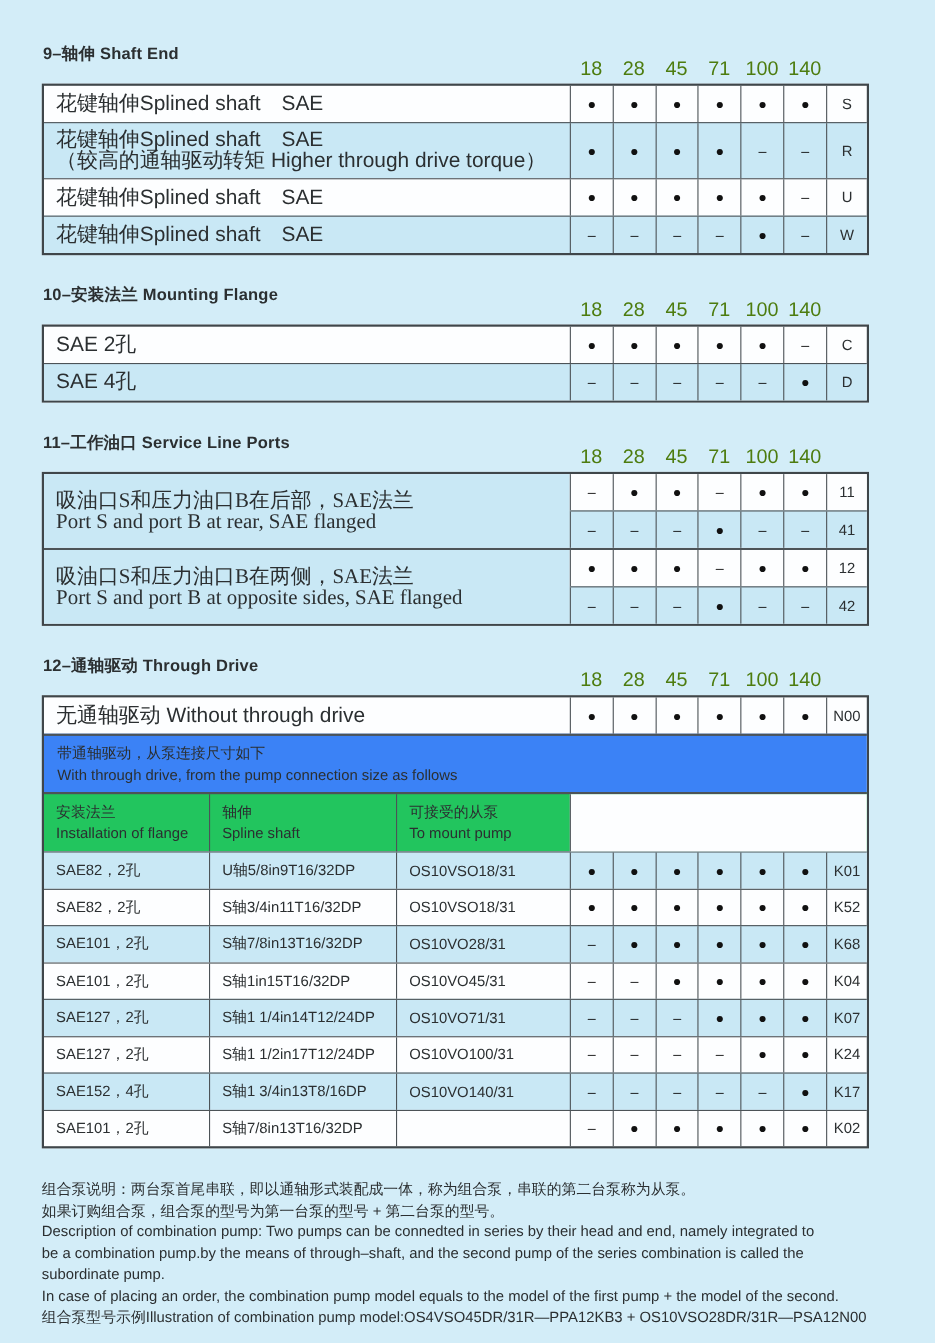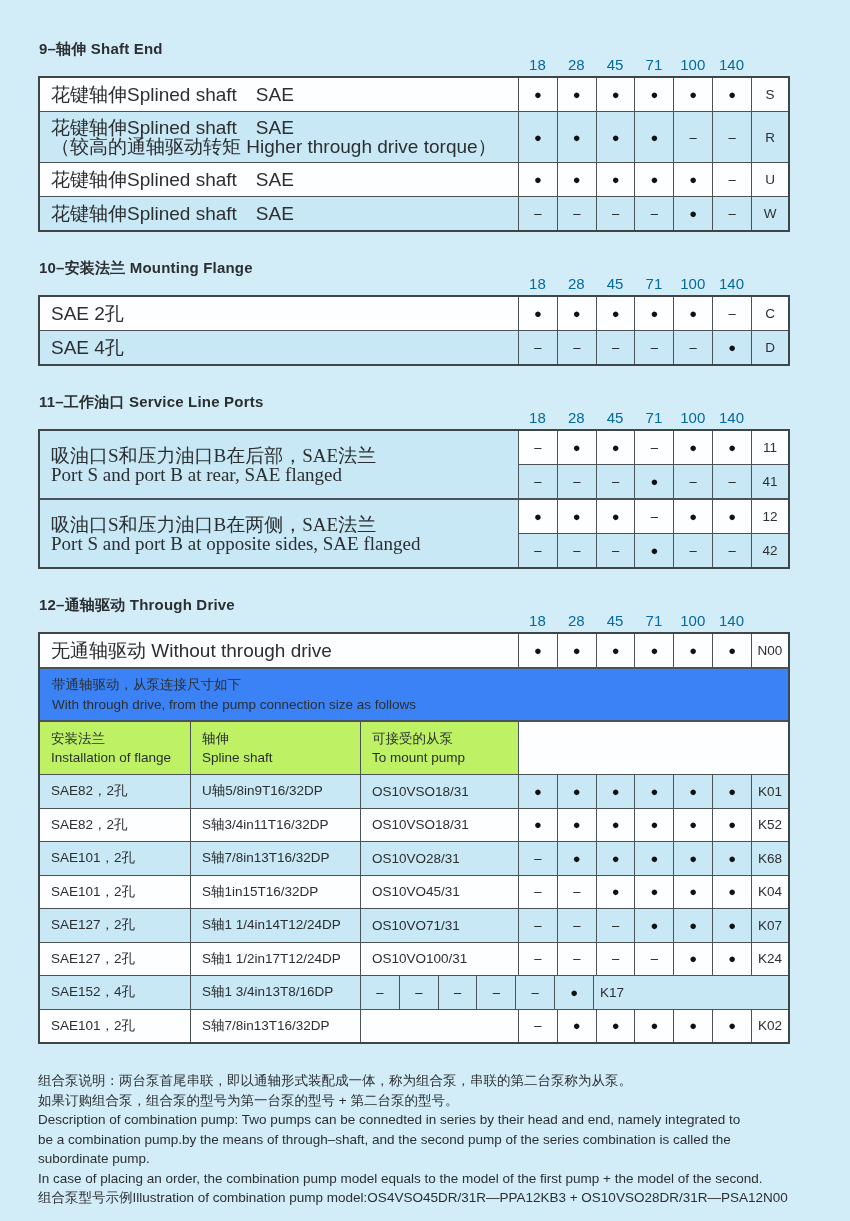--- a/index.html
+++ b/index.html
@@ -7,21 +7,21 @@
     width:850px;height:1221px;overflow:hidden;
     background:#d3edf8;
     font-family:"Liberation Sans","DejaVu Sans",sans-serif;
     color:#2b2f31;
     -webkit-font-smoothing:antialiased;
   }
   .page{box-sizing:border-box;width:850px;height:1221px;padding:40px 60px 16px 38px;}
   .sec{margin-bottom:27px;}
   .sec-head{position:relative;height:36px;}
   .sec-title{position:absolute;left:1px;top:0;margin:0;font-size:15px;font-weight:bold;letter-spacing:.2px;}
-  .col-nums{position:absolute;bottom:3px;left:0;display:flex;font-size:15px;color:#0369a1;}
+  .col-nums{position:absolute;bottom:3px;left:0;display:flex;font-size:18px;color:#4d7c0f;}
   .col-nums .sp-label{width:480px;}
   .col-nums .num{width:38.83px;text-align:center;}
   .col-nums .sp-code{width:37px;}
 
   .tbl{box-sizing:border-box;width:752px;border:2px solid #3f464a;background:#fdfeff;}
   .tbl > * + *{border-top:1px solid #4c5357;}
 
   .row{display:flex;align-items:stretch;min-height:33px;}
   .alt{background:#c9e8f5;}
   .label-cell{box-sizing:border-box;width:478px;padding:6px 10px 6px 11px;
@@ -34,21 +34,21 @@
 
   .group{display:flex;align-items:stretch;}
   .group + .group{border-top-width:2px;}
   .group .label-cell{background:#c9e8f5;font-family:Liberation Serif, serif;}
   .sub{flex:1;display:flex;flex-direction:column;}
   .sub-row{display:flex;height:33px;background:#fdfeff;}
   .sub-row + .sub-row{border-top:1px solid #4c5357;}
   .sub-row.alt{background:#c9e8f5;}
 
   .note-row{border-top-width:2px;background:#3b82f6;padding:6px 12px;font-size:13.5px;line-height:19.5px;}
-  .subhead{display:flex;border-top-width:2px;background:#bef264;}
+  .subhead{display:flex;border-top-width:2px;background:#22c55e;}
   .hcell{box-sizing:border-box;padding:7px 10px 7px 11px;font-size:13.5px;line-height:19px;}
   .hcell.c1{width:150px;}
   .hcell.c2{width:170px;border-left:1px solid #4c5357;}
   .hcell.c3{width:158px;border-left:1px solid #4c5357;}
   .hspacer{flex:1;border-left:1px solid #4c5357;background:#fdfeff;}
 
   .drow{display:flex;align-items:stretch;min-height:32.5px;}
   .dcell{box-sizing:border-box;display:flex;align-items:center;padding:5px 8px 5px 11px;font-size:13.5px;}
   .dcell.c1{width:150px;}
   .dcell.c2{width:170px;border-left:1px solid #4c5357;}
@@ -385,20 +385,21 @@
               <div class="mark">–</div>
               <div class="mark">–</div>
               <div class="mark">●</div>
               <div class="mark">●</div>
             </div>
             <div class="code-cell">K24</div>
           </div>
           <div class="drow alt">
             <div class="dcell c1">SAE152，4孔</div>
             <div class="dcell c2">S轴1 3/4in13T8/16DP</div>
+            <div class="dcell c3">OS10VO140/31</div>
             <div class="marks">
               <div class="mark">–</div>
               <div class="mark">–</div>
               <div class="mark">–</div>
               <div class="mark">–</div>
               <div class="mark">–</div>
               <div class="mark">●</div>
             </div>
             <div class="code-cell">K17</div>
           </div>

